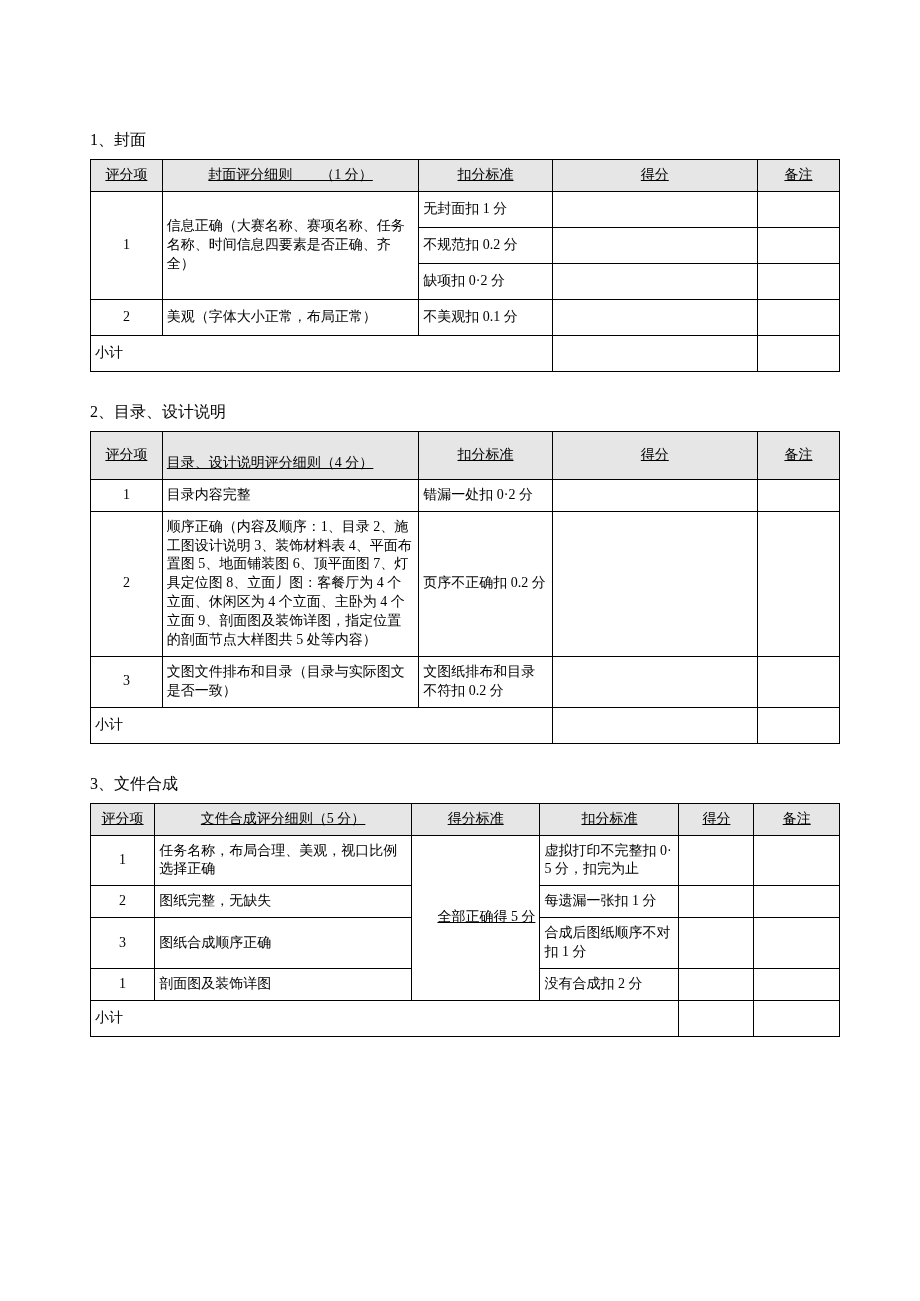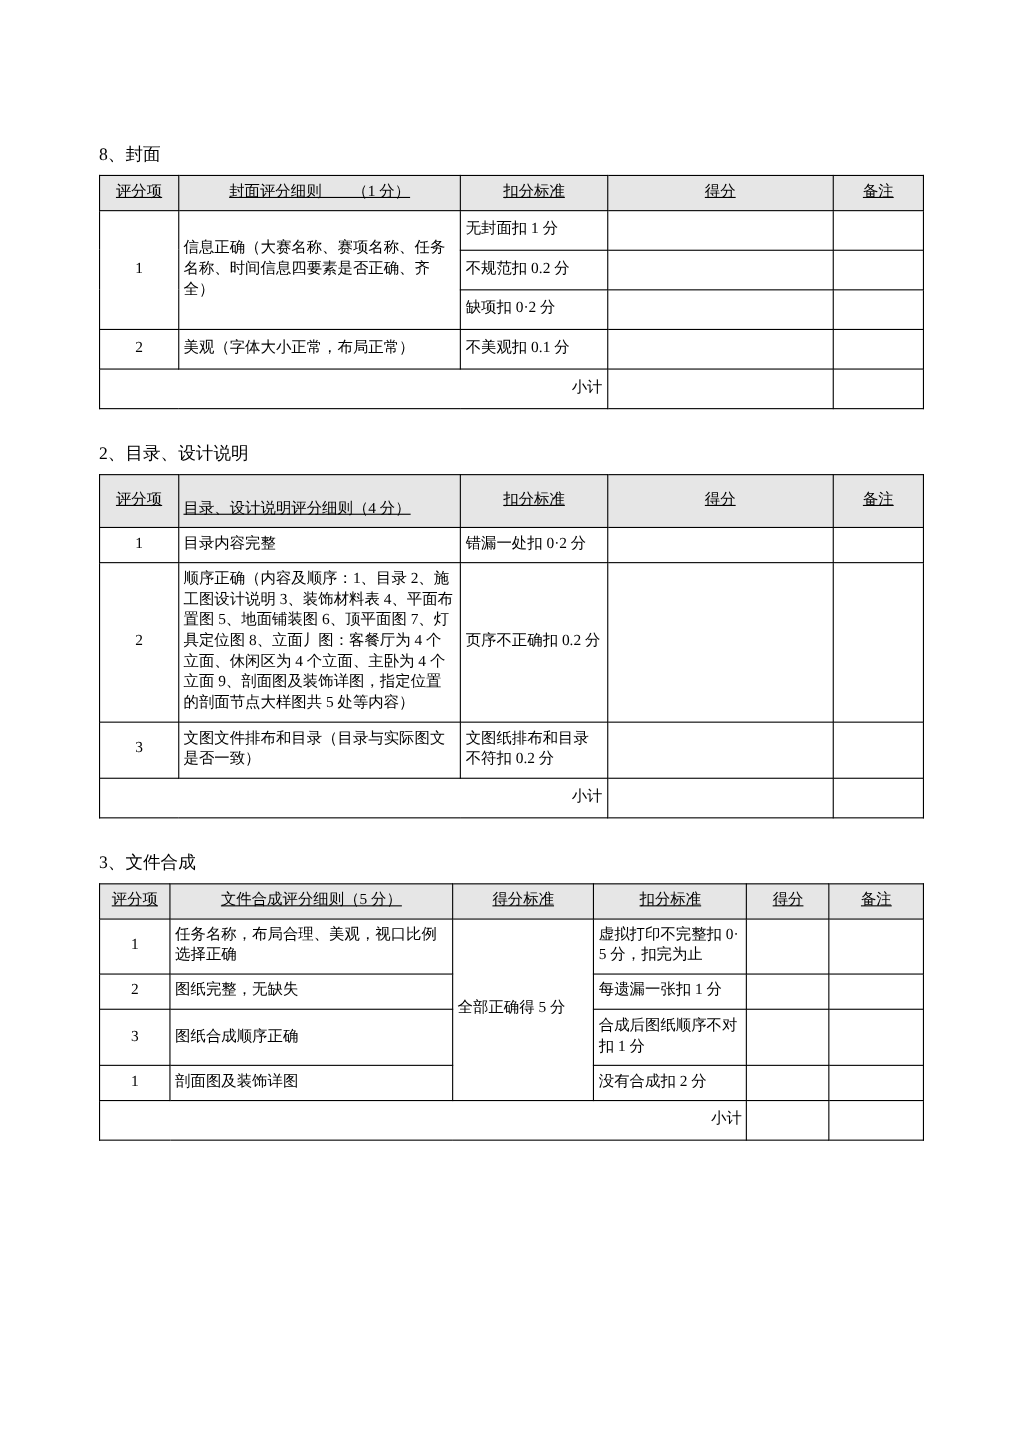--- a/index.html
+++ b/index.html
@@ -29,28 +29,28 @@
     word-break: break-all;
     line-height: 1.35;
   }
   th {
     background: #e6e6e6;
     font-weight: normal;
     text-align: center;
     text-decoration: underline;
   }
   .c-idx { text-align: center; }
-  .c-center { text-align: left; }
-  .subtotal { text-align: right; margin-top: 13px; }
+  .c-center { text-align: right; text-decoration: underline; }
+  .subtotal { text-align: left; margin-top: 13px; }
   .tall { height: 36px; }
 </style>
 </head>
 <body>
 
-<div class="section-title">8、封面</div>
+<div class="section-title">1、封面</div>
 <table>
   <colgroup>
     <col style="width:70px">
       <col style="width:250px">
       <col style="width:130px">
       <col style="width:200px">
       <col style="width:80px">
   </colgroup>
   <tbody>
       <tr>

